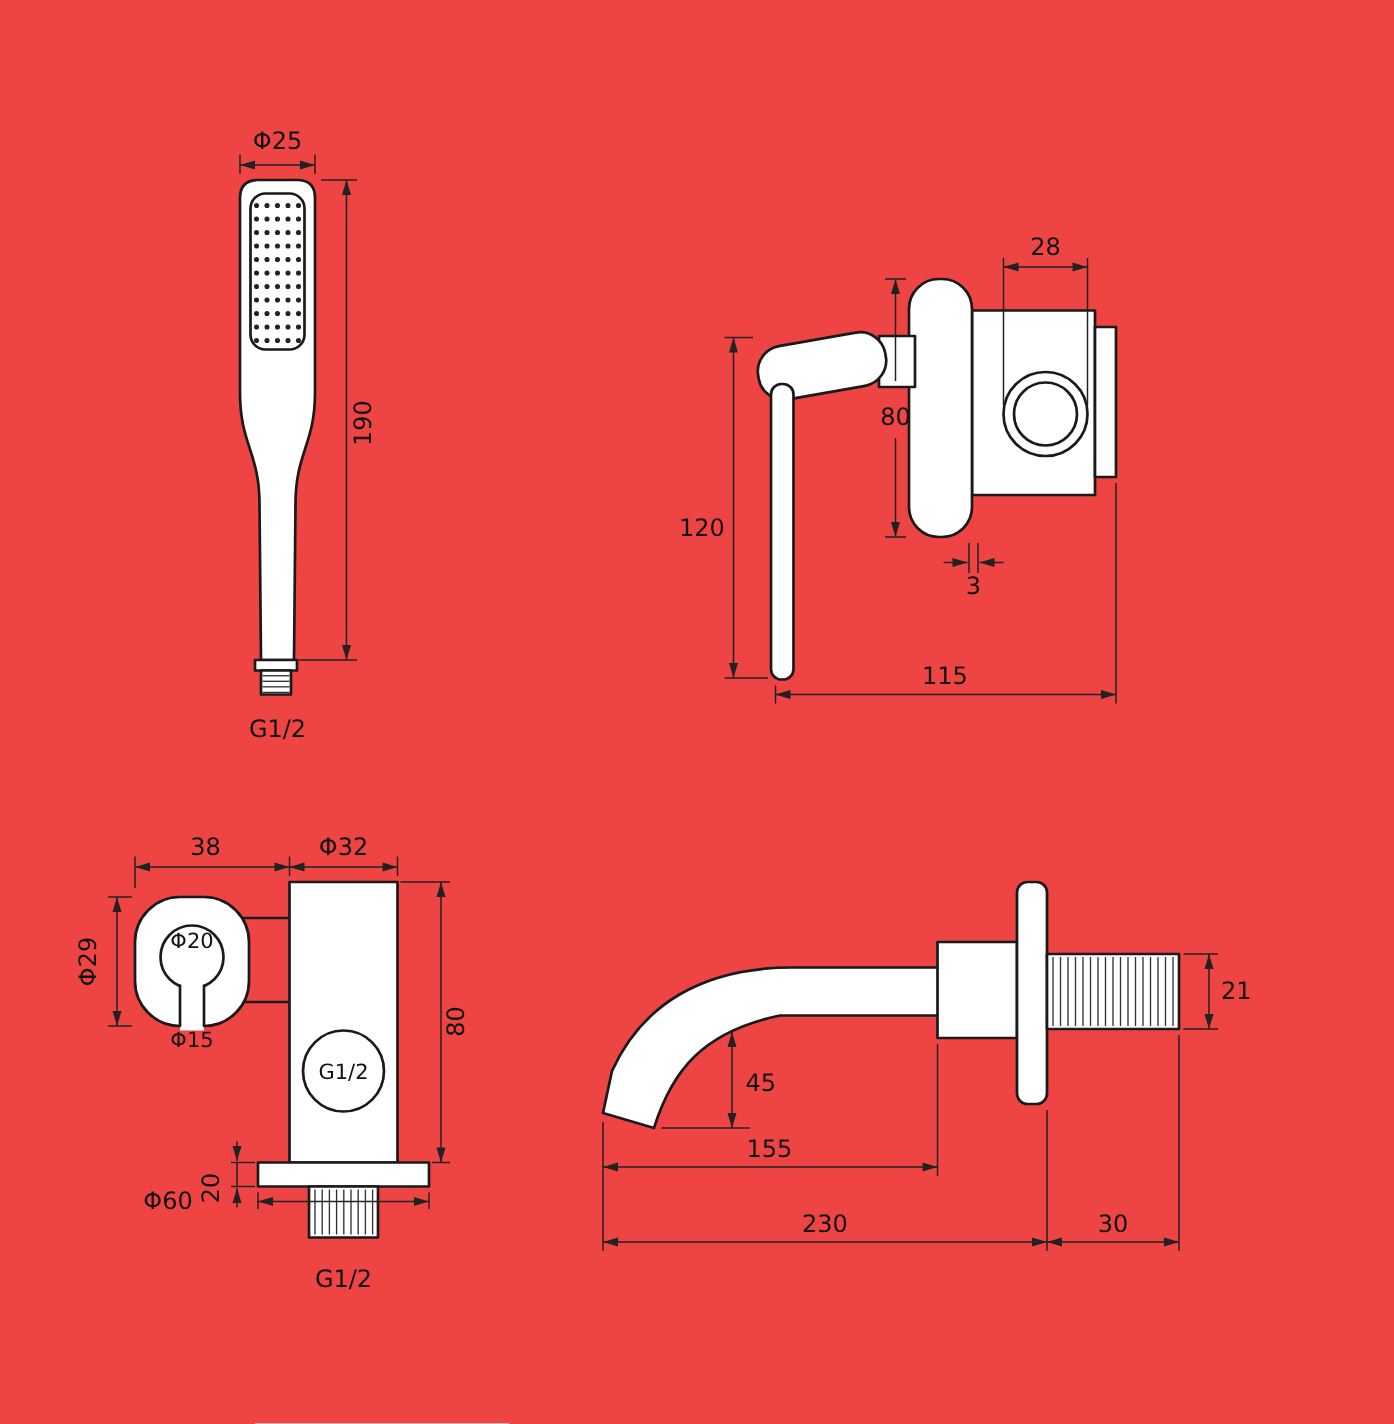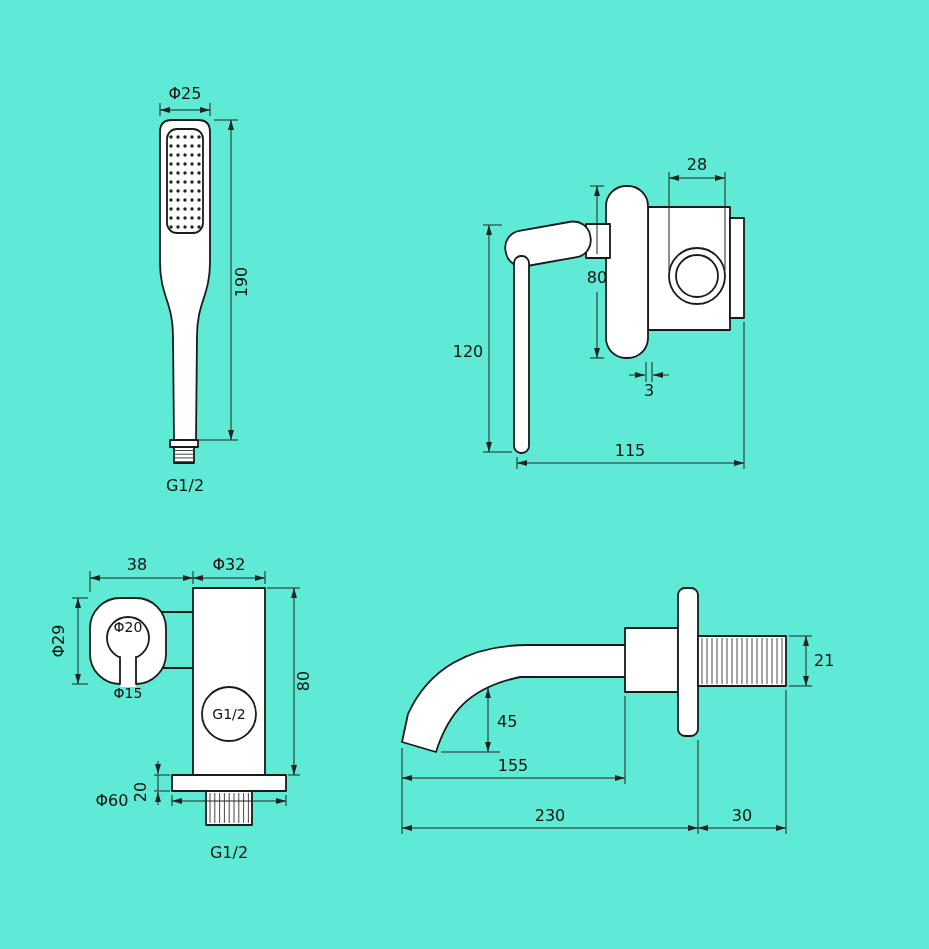--- a/index.html
+++ b/index.html
@@ -1,16 +1,16 @@
 <!DOCTYPE html>
 <html><head>
 <meta charset="utf-8">
 <style>
   html,body{margin:0;padding:0;background:#fff}
-  .canvas{width:929px;height:949px;background:#5eead4;position:relative;font-family:"DejaVu Sans",sans-serif}
+  .canvas{width:929px;height:949px;background:#ef4444;position:relative;font-family:"DejaVu Sans",sans-serif}
   svg{display:block}
   .obj{fill:none;stroke:#1a1a1a;stroke-width:1.8;stroke-linejoin:round;stroke-linecap:round}
   .objf{fill:#ffffff;stroke:#1a1a1a;stroke-width:1.8;stroke-linejoin:round}
   .cover{fill:#ffffff;stroke:none}
   .ext{stroke:#222;stroke-width:1;fill:none}
   .dl{stroke:#222;stroke-width:1;fill:none}
   .dimtext{font:16px "DejaVu Sans",sans-serif;fill:#111;text-anchor:middle}
   .sm{font-size:14px}
   .as{text-anchor:start}
   .dots circle{fill:#222;stroke:none}

